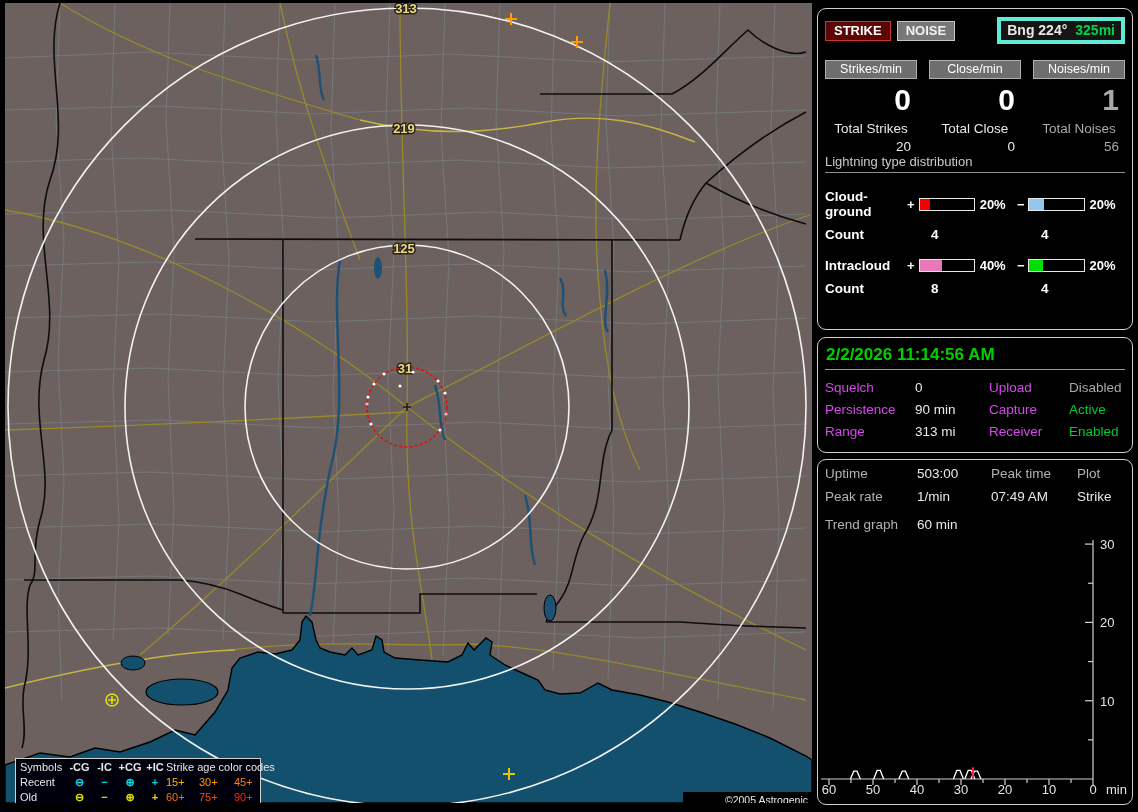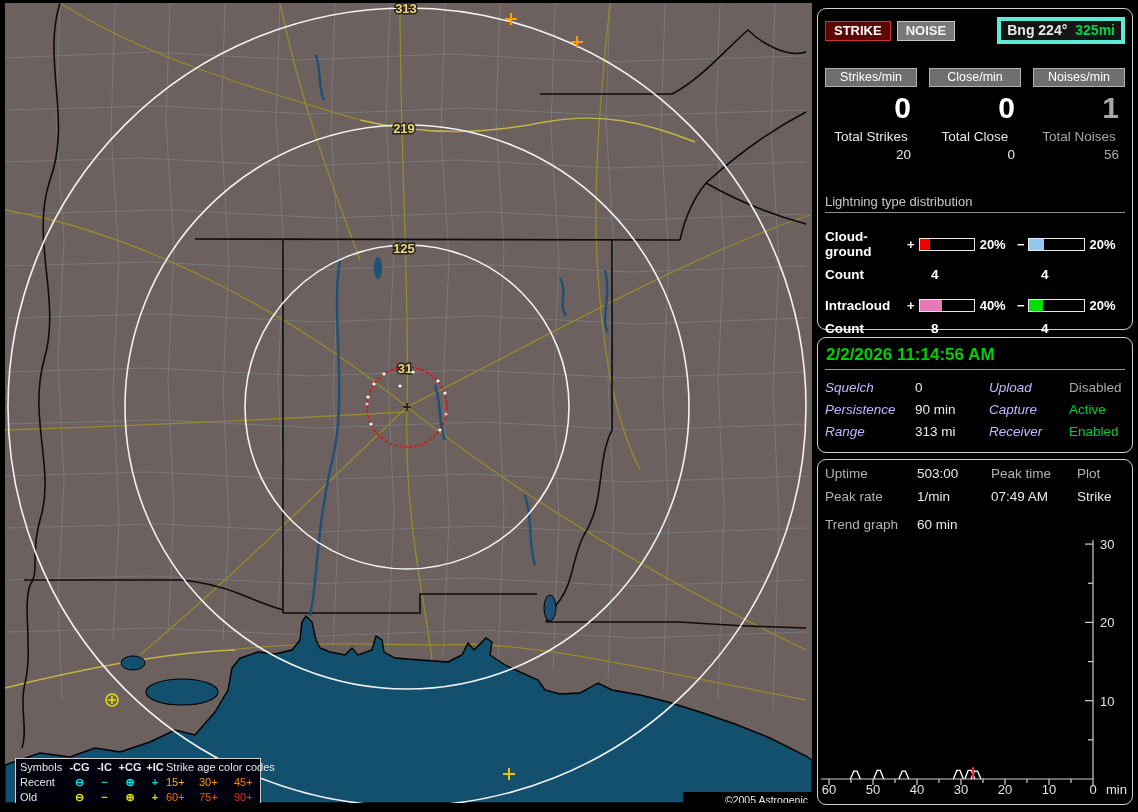--- a/index.html
+++ b/index.html
@@ -25,42 +25,42 @@
   .panel{border:1px solid #cfcfcf;border-radius:9px;background:#000;box-sizing:border-box;position:relative;}
   #panel-top{height:322px;padding:8px 7px;}
   #panel-status{height:116px;margin-top:7px;padding:5px 7px;}
   #panel-trend{height:346px;margin-top:6px;padding:6px 7px;}
   .btnrow{display:flex;align-items:center;gap:6px;}
   .btn{font-weight:bold;font-size:13px;padding:1px 8px 2px;border:1px solid;}
   .btn-strike{background:#5c0606;border-color:#cc3333;color:#fff;}
   .btn-noise{background:#787878;border-color:#c8c8c8;color:#f2f2f2;}
   .bngbox{margin-left:auto;background:#151515;border:4px solid #5eead4;padding:1px 6px 2px;font-size:14px;font-weight:bold;display:flex;gap:8px;}
   .bng-rng{color:#00d448;}
-  .counters{display:grid;grid-template-columns:1fr 1fr 1fr;column-gap:12px;margin-top:24px;}
+  .counters{display:grid;grid-template-columns:1fr 1fr 1fr;column-gap:12px;margin-top:16px;}
   .plate{background:#6e6e6e;border:1px solid #b0b0b0;color:#fff;font-size:12.5px;text-align:center;padding:1px 0 2px;}
   .bignum{font-size:30px;font-weight:bold;color:#fff;text-align:right;padding-right:6px;margin-top:4px;line-height:34px;}
   .totlabel{font-size:13.5px;text-align:center;margin-top:4px;white-space:nowrap;}
   .totval{font-size:13.5px;text-align:right;padding-right:6px;margin-top:3px;}
   .dim{color:#a8a8a8;}
-  .dist-title{margin-top:32px;color:#c9c9c9;font-size:13px;border-bottom:1px solid #8f8f8f;padding-bottom:3px;}
+  .dist-title{margin-top:0;color:#c9c9c9;font-size:13px;border-bottom:1px solid #8f8f8f;padding-bottom:3px;}
   .dist-row{display:flex;align-items:center;margin-top:16px;font-size:13px;font-weight:bold;color:#fff;}
   .dist-row .dlabel{width:86px;font-size:13.5px;}
   .dist-row .sign{width:12px;text-align:center;}
   .bar{width:58px;height:11px;border:1px solid #e8e8e8;background:#000;margin:0 2px;}
   .bar>div{height:100%;}
   .pct{width:38px;text-align:left;padding-left:3px;}
   .count-row{display:flex;margin-top:8px;font-size:13.5px;font-weight:bold;color:#fff;}
   .count-row .dlabel{width:98px;font-weight:bold;}
   .count-row .c1{width:110px;padding-left:8px;box-sizing:border-box;}
   .count-row .c2{padding-left:8px;box-sizing:border-box;}
   
   .datetime{color:#00cf00;font-size:17px;font-weight:bold;border-bottom:1px solid #9a9a9a;padding:2px 0 4px 1px;}
   .stat-grid{display:grid;grid-template-columns:90px 74px 80px auto;row-gap:7px;margin-top:10px;font-size:13.5px;}
   .green{color:#00cc33;}
-  .glabel{color:#c4b5fd;font-style:italic;}
+  .glabel{color:#d946ef;}
   
   .trend-grid{display:grid;grid-template-columns:92px 74px 86px auto;row-gap:8px;font-size:13.5px;}
   .tlabel{color:#b2b2b2;}
   .trend-row2{display:grid;grid-template-columns:92px auto;margin-top:13px;font-size:13.5px;}
   #trend-svg{position:absolute;left:0;top:0;width:316px;height:346px;}
   .ax{stroke:#d0d0d0;stroke-width:1.2;fill:none;}
   .tick{fill:#e4e4e4;font:13px "Liberation Sans",sans-serif;}
 </style>
 </head>
 <body>

